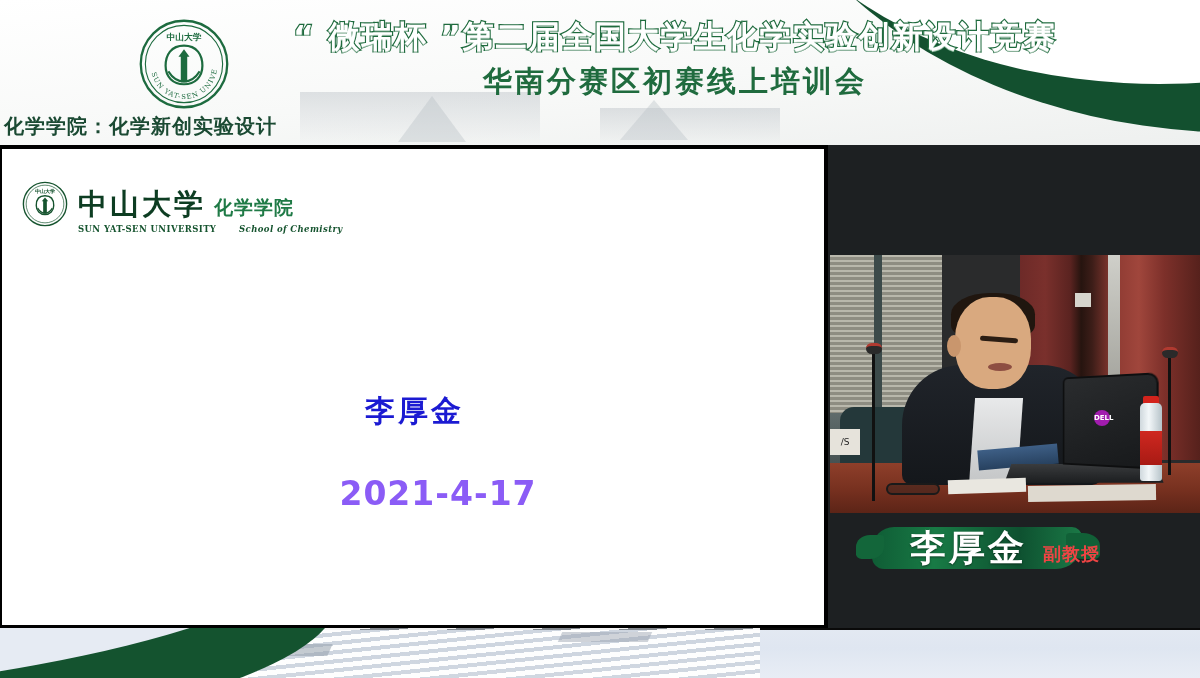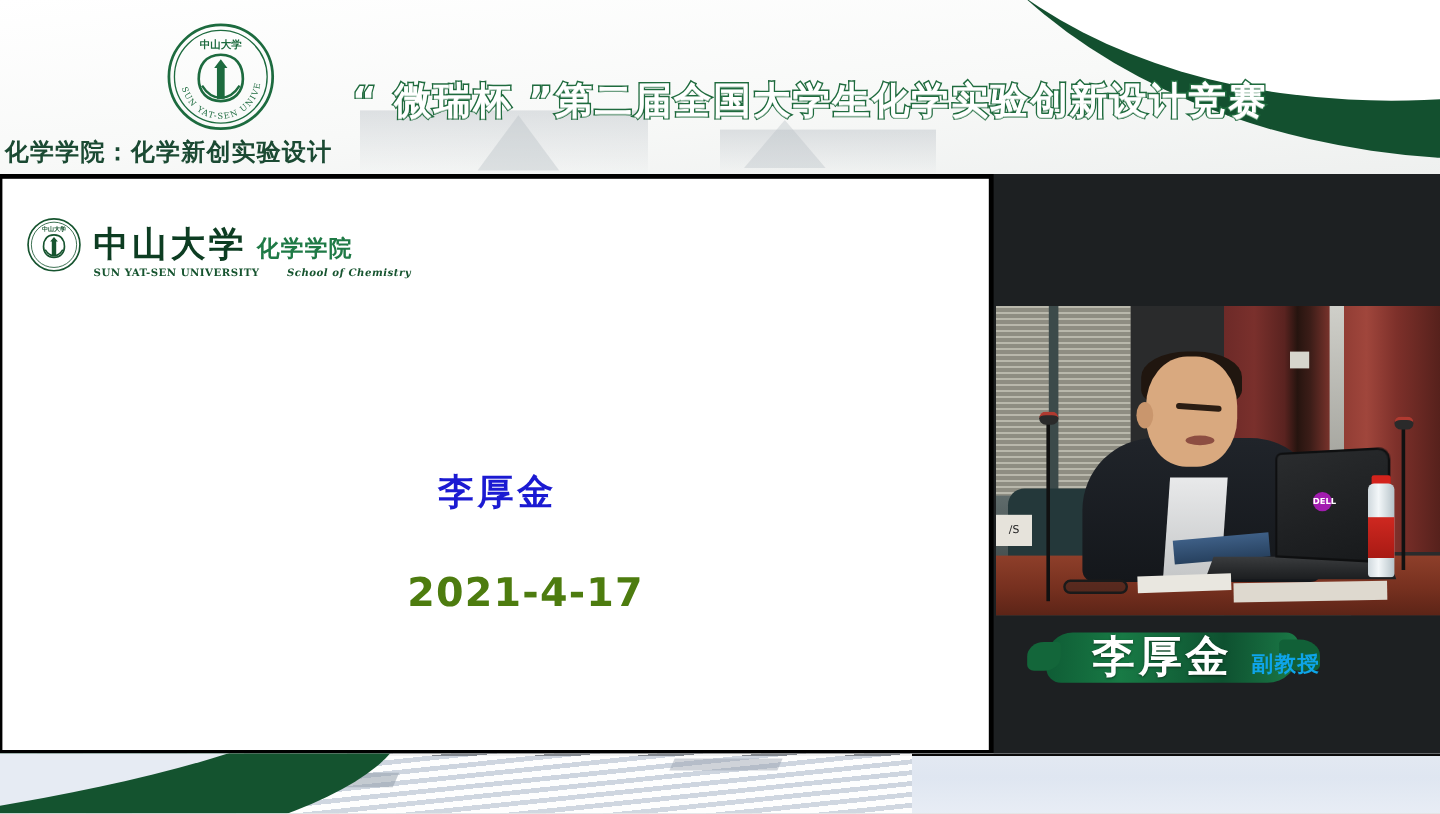--- a/index.html
+++ b/index.html
@@ -73,21 +73,20 @@
   #title-line1 {
     font-size: 31px;
     font-weight: 900;
     letter-spacing: 2px;
     color: #ffffff;
     -webkit-text-stroke: 2.4px #1f6b3e;
     paint-order: stroke fill;
     text-shadow: 0 1px 0 rgba(255,255,255,0.6);
     white-space: nowrap;
     line-height: 1.3;
-    margin-top: 48px;
   }
   #title-line2 {
     font-size: 29px;
     font-weight: 900;
     letter-spacing: 3px;
     color: #1f6b3e;
     margin-top: 8px;
     white-space: nowrap;
     line-height: 1.2;
   }
@@ -176,21 +175,21 @@
     line-height: 1;
   }
   #slide-date {
     position: absolute;
     left: 0; top: 328px;
     width: 872px;
     text-align: center;
     font-size: 33px;
     font-weight: 900;
     letter-spacing: 1px;
-    color: #4d7c0f;
+    color: #8b5cf6;
     line-height: 1;
   }
 
   
   #video-panel {
     position: absolute;
     left: 828px; top: 0;
     width: 372px; height: 483px;
     background: #1d2022;
     overflow: hidden;
@@ -381,21 +380,21 @@
     position: absolute;
     left: 82px; top: 15px;
     font-size: 36px; font-weight: 900; color: #ffffff;
     letter-spacing: 3px; line-height: 1;
     text-shadow: 0 1px 2px rgba(0,0,0,0.5);
     z-index: 3;
   }
   #tag-role {
     position: absolute;
     left: 215px; top: 30px;
-    font-size: 18px; font-weight: 900; color: #0ea5e9;
+    font-size: 18px; font-weight: 900; color: #ef4444;
     letter-spacing: 1px; line-height: 1;
     z-index: 3;
   }
   #tag-affil {
     position: absolute;
     left: 0; top: 64px;
     width: 372px;
     text-align: center;
     font-size: 27px; font-weight: 900;
     letter-spacing: 2px;
@@ -472,20 +471,21 @@
       <path d="M33 58 C38 66 44 69 50 69 C56 69 62 66 67 58" fill="none" stroke="#1d6b3f" stroke-width="2.2"></path>
       <text x="50" y="24" font-size="9.5" fill="#1d6b3f" text-anchor="middle" font-family="DejaVu Serif, serif" font-weight="bold">中山大学</text>
       <path id="sealarc" d="M14 52 A36 36 0 0 0 86 52" fill="none"></path>
       <text font-size="7.4" fill="#1d6b3f" font-family="DejaVu Serif, serif" letter-spacing="1.2">
         <textPath href="#sealarc" startOffset="7%">SUN YAT-SEN UNIVERSITY</textPath>
       </text>
     </svg>
 
     <div id="banner-titles">
       <div id="title-line1">“ 微瑞杯 ”第二届全国大学生化学实验创新设计竞赛</div>
+      <div id="title-line2">华南分赛区初赛线上培训会</div>
     </div>
 
     <div id="report-line">化学学院：化学新创实验设计</div>
   </div>
 
   <div id="capture">
 
     <div id="slide">
 
       <div id="slide-logo">

